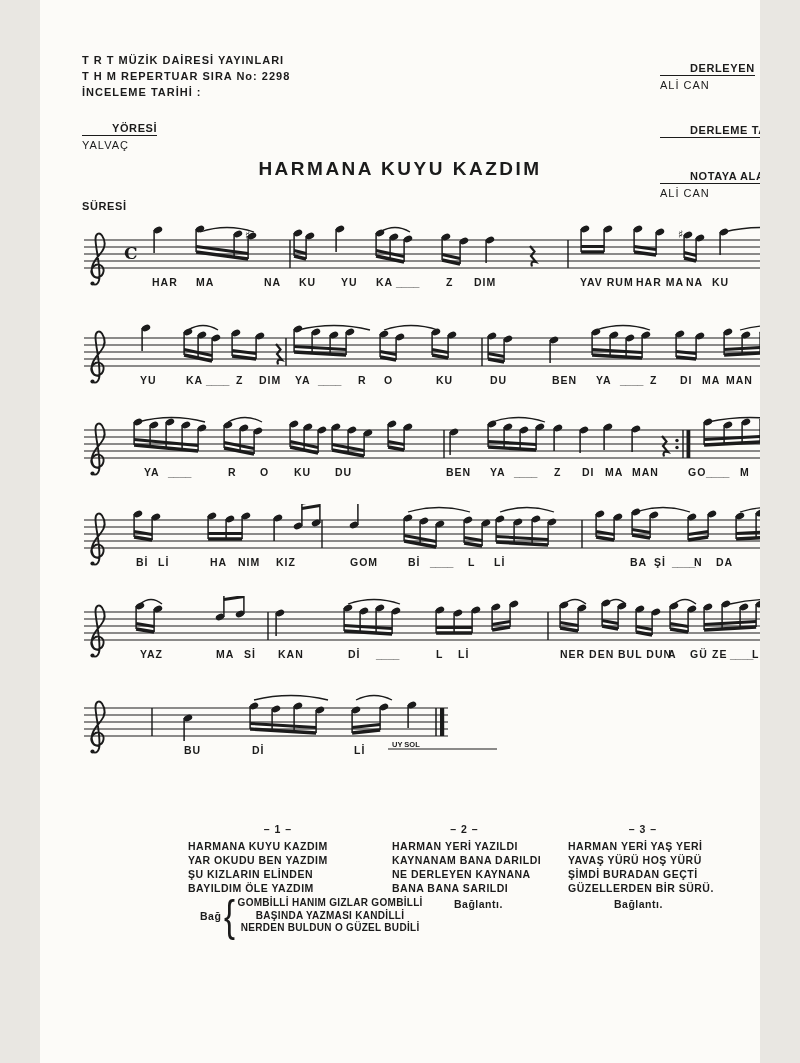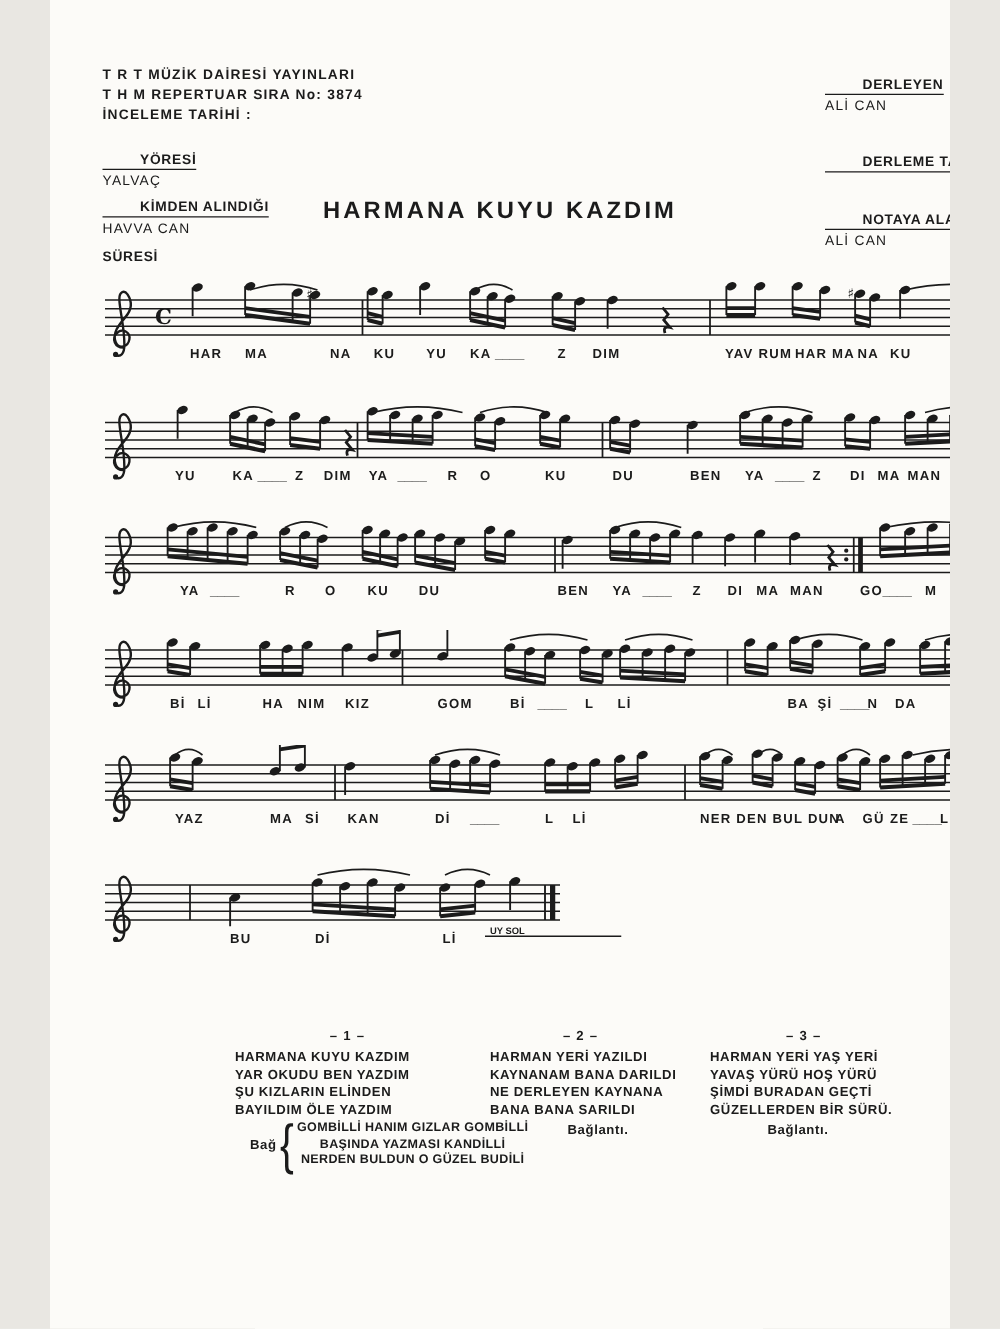--- a/index.html
+++ b/index.html
@@ -26,33 +26,29 @@
   .brace{font-size:44px;font-weight:400;line-height:40px;transform:scaleX(.75);display:inline-block;}
   .refrain-lines{font-size:10px;line-height:12.5px;letter-spacing:.3px;text-align:center;}
 </style>
 </head>
 <body>
 
 <div class="page">
 
   <div class="abs" style="left:42px;top:54px">
     <div class="hline">T R T  MÜZİK DAİRESİ YAYINLARI</div>
-    <div class="hline">T H M  REPERTUAR SIRA No: 3874</div>
+    <div class="hline">T H M  REPERTUAR SIRA No: 2298</div>
     <div class="hline">İNCELEME TARİHİ :</div>
   </div>
 
   <div class="abs" style="left:42px;top:118px">
     <div class="flabel u">YÖRESİ</div>
     <div class="fvalue">YALVAÇ</div>
   </div>
 
-  <div class="abs" style="left:42px;top:156px">
-    <div class="flabel u">KİMDEN ALINDIĞI</div>
-    <div class="fvalue">HAVVA CAN</div>
-  </div>
 
   <div class="abs" style="left:42px;top:196px">
     <div class="flabel">SÜRESİ</div>
   </div>
 
   <div class="abs" style="left:620px;top:58px">
     <div class="flabel u">DERLEYEN</div>
     <div class="fvalue">ALİ CAN</div>
   </div>
 

